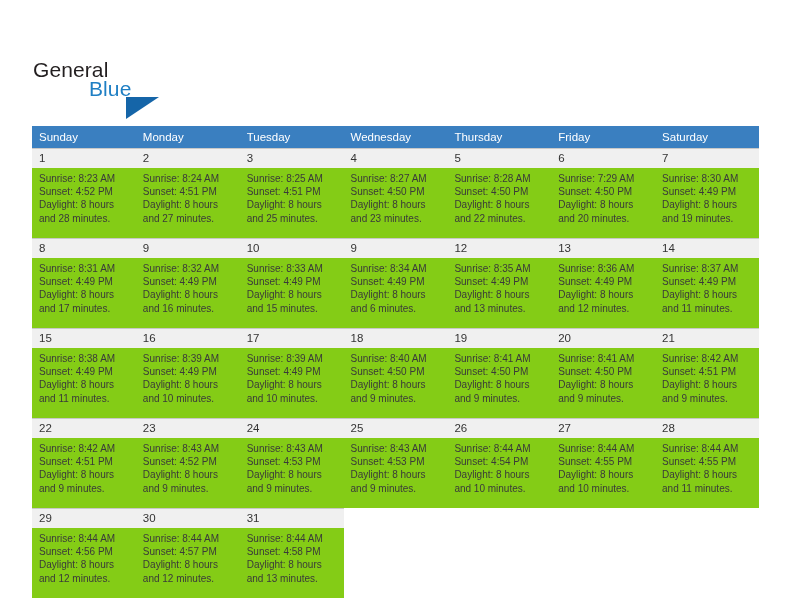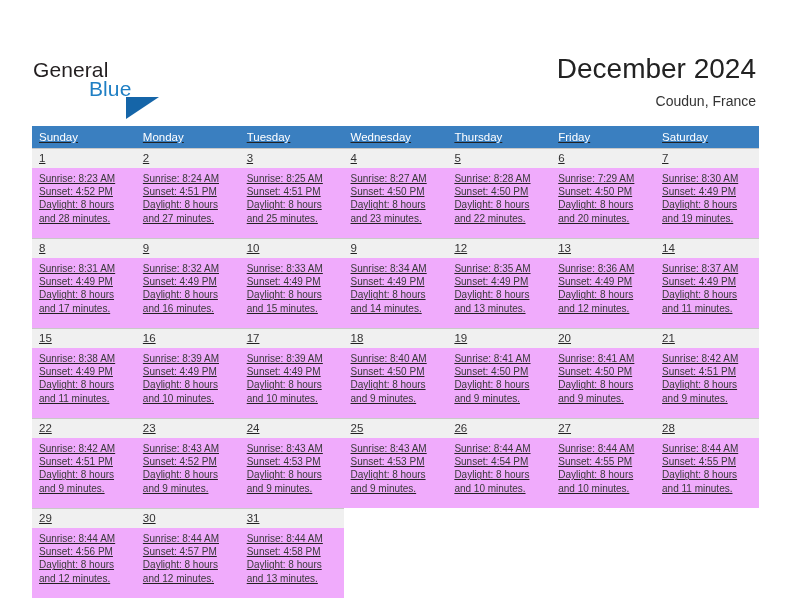--- a/index.html
+++ b/index.html
@@ -88,21 +88,20 @@
   .cal-wrap {
     position: absolute;
     left: 32px;
     top: 104px;
     width: 727px;
   }
   table.cal {
     border-collapse: collapse;
     table-layout: fixed;
     width: 727px;
-    text-decoration: underline;
   }
   table.cal col { width: 103.857px; }
 
   thead th {
     background: #3a7fc0;
     color: #ffffff;
     font-size: 11.5px;
     font-weight: normal;
     text-align: left;
     padding: 5px 0 5px 7px;
@@ -118,21 +117,21 @@
     height: 13px;
     vertical-align: top;
     border-top: 1px solid #c8c8c8;
     border-bottom: none;
   }
   tr.daynum-row td.empty {
     background: #ffffff;
     border-top: 1px solid #ffffff;
   }
   tr.info-row td {
-    background: #f0abfc;
+    background: #84cc16;
     font-size: 10px;
     color: #3a3a3a;
     padding: 4px 6px 10px 7px;
     vertical-align: top;
     line-height: 13.2px;
     height: 56px;
     border: none;
   }
   tr.info-row td.empty { background: #ffffff; }
   .line { display: block; white-space: nowrap; }
@@ -143,24 +142,20 @@
 <div class="page">
 
   <div class="header">
 
     <div class="logo">
       <span class="logo-general">General</span>
       <span class="logo-blue">Blue</span>
       <span class="logo-triangle"></span>
     </div>
 
-    <div class="title-block">
-      <div class="cal-title">December 2024</div>
-      <div class="cal-subtitle">Coudun, France</div>
-    </div>
 
   </div>
 
   <div class="cal-wrap">
     <table class="cal">
       <colgroup>
         <col>
           <col>
           <col>
           <col>
@@ -260,21 +255,21 @@
           <td>
             <span class="line">Sunrise: 8:33 AM</span>
             <span class="line">Sunset: 4:49 PM</span>
             <span class="line">Daylight: 8 hours</span>
             <span class="line">and 15 minutes.</span>
           </td>
           <td>
             <span class="line">Sunrise: 8:34 AM</span>
             <span class="line">Sunset: 4:49 PM</span>
             <span class="line">Daylight: 8 hours</span>
-            <span class="line">and 14 minutes.</span>
+            <span class="line">and 6 minutes.</span>
           </td>
           <td>
             <span class="line">Sunrise: 8:35 AM</span>
             <span class="line">Sunset: 4:49 PM</span>
             <span class="line">Daylight: 8 hours</span>
             <span class="line">and 13 minutes.</span>
           </td>
           <td>
             <span class="line">Sunrise: 8:36 AM</span>
             <span class="line">Sunset: 4:49 PM</span>

